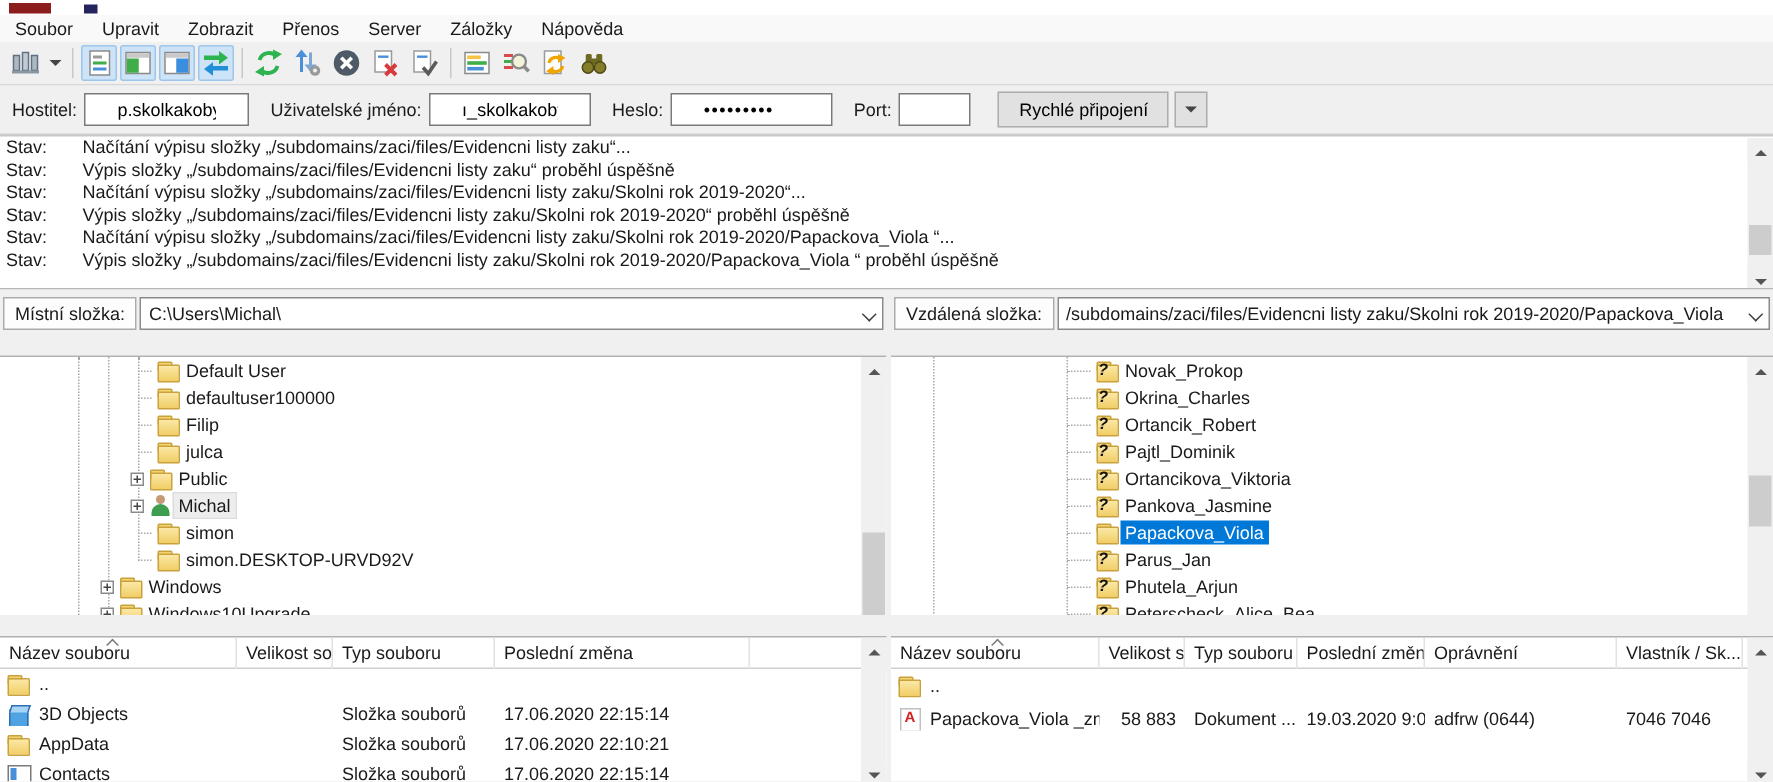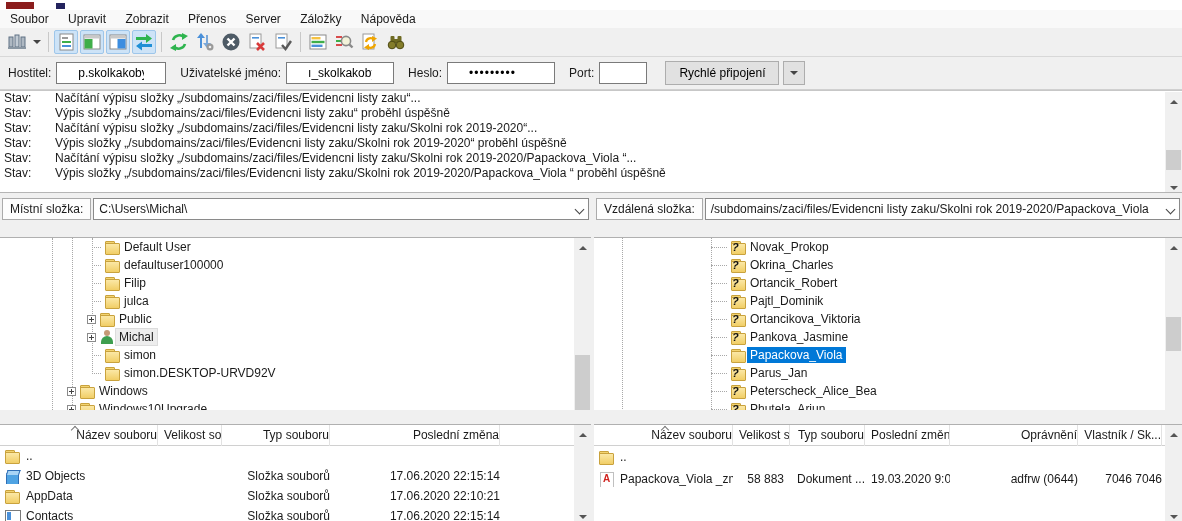--- a/index.html
+++ b/index.html
@@ -97,21 +97,21 @@
   .list { position:absolute; top:424px; height:97px; background:#fff; border-top:1px solid #b0b0b0; overflow:hidden; }
   .list-left  { left:0; width:591px; }
   .list-right { left:594px; width:588px; }
   .lhead, .lrow { display:grid; align-items:center; }
   .list-left  .lhead, .list-left  .lrow { grid-template-columns:158px 64px 108px 170px 1fr; }
   .list-right .lhead, .list-right .lrow { grid-template-columns:139px 57px 75px 85px 128px 84px 1fr; }
   .lhead { height:21px; border-bottom:1px solid #d0d0d0; position:relative; }
   .lhead .cell { border-right:1px solid #e2e2e2; height:21px; line-height:21px; }
   .lrow { height:20px; }
   .list-right .lrow { height:22px; }
-  .cell { padding-left:6px; white-space:nowrap; overflow:hidden;text-align:right; }
+  .cell { padding-left:6px; white-space:nowrap; overflow:hidden; }
   .cell.name { display:flex; align-items:center; padding-left:2px; }
   .cell.name .ic { margin-right:5px; margin-left:2px; }
   .cell.size { text-align:right; padding-right:6px; }
   .sort-caret { position:absolute; top:2px; width:6px; height:6px; border-left:1px solid #777; border-top:1px solid #777; transform:rotate(45deg); }
 </style>
 </head>
 <body>
 
 <div class="app">
 
@@ -390,26 +390,26 @@
         <span class="tlabel sel-active">Papackova_Viola</span>
       </div>
     <div class="trow">
         <span class="conn" style="margin-left:117px;width:16px"></span>
         <span class="ic ic-folder"><i class="qm"></i></span>
         <span class="tlabel">Parus_Jan</span>
       </div>
     <div class="trow">
         <span class="conn" style="margin-left:117px;width:16px"></span>
         <span class="ic ic-folder"><i class="qm"></i></span>
+        <span class="tlabel">Phutela_Arjun</span>
+      </div>
+    <div class="trow">
+        <span class="conn" style="margin-left:117px;width:16px"></span>
+        <span class="ic ic-folder"><i class="qm"></i></span>
         <span class="tlabel">Peterscheck_Alice_Bea</span>
-      </div>
-    <div class="trow">
-        <span class="conn" style="margin-left:117px;width:16px"></span>
-        <span class="ic ic-folder"><i class="qm"></i></span>
-        <span class="tlabel">Phutela_Arjun</span>
       </div>
     <div class="sb" style="top:0;height:199px;">
       <span class="sb-btn up"></span>
       <span class="sb-thumb" style="top:79px;height:34px;"></span>
       <span class="sb-btn down"></span>
     </div>
   </div>
 
   <div class="hsplit2"></div>
 

